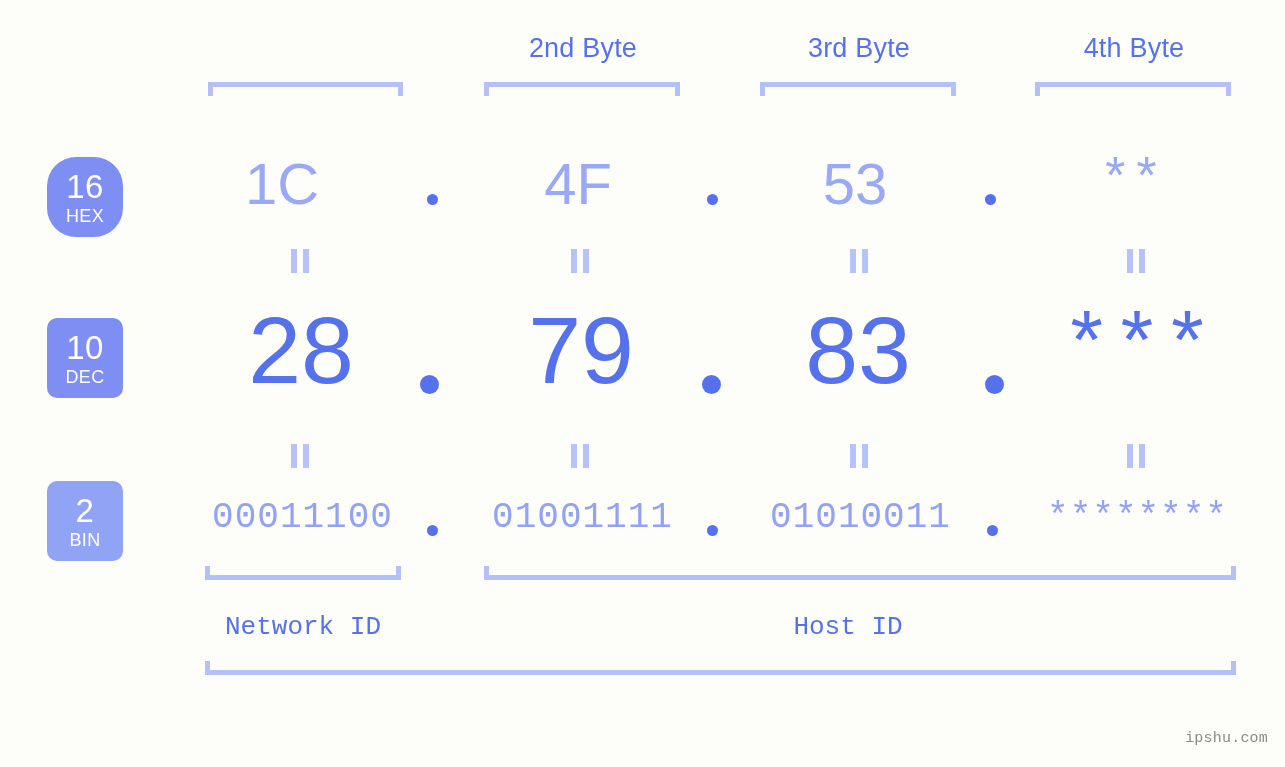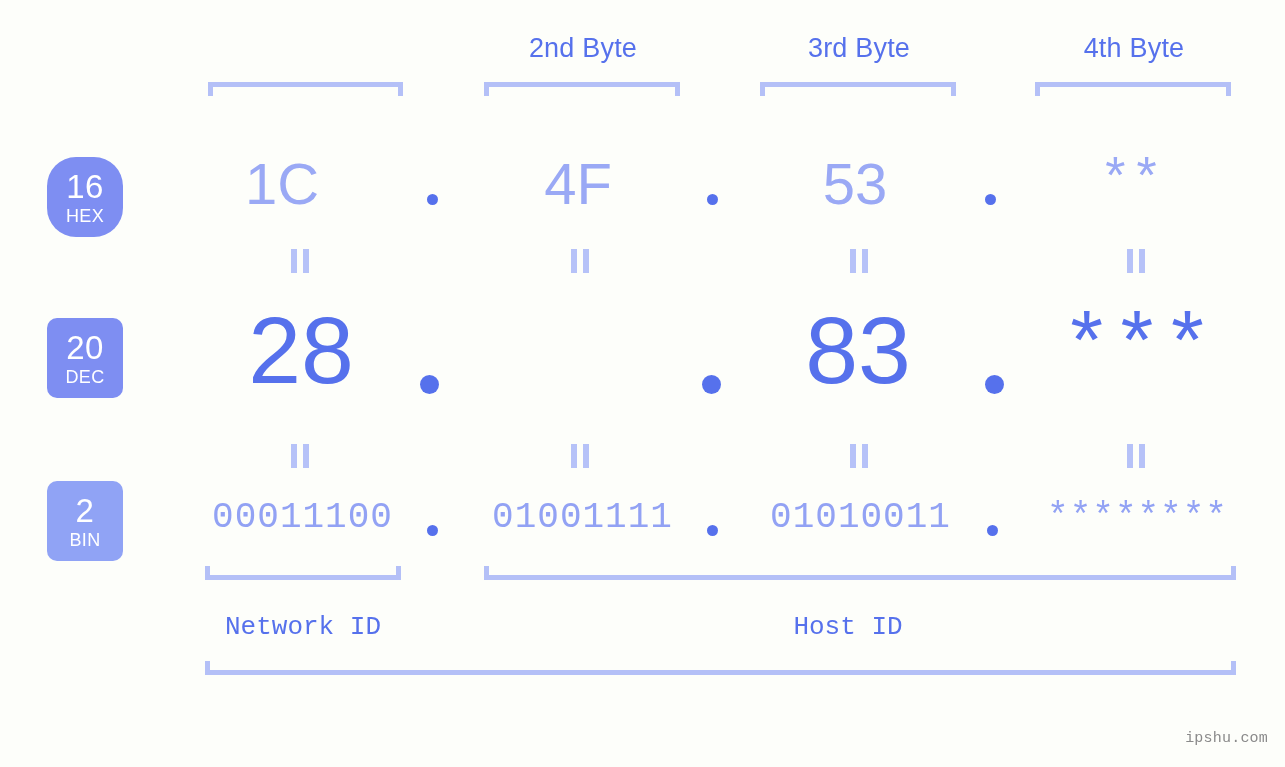--- a/index.html
+++ b/index.html
@@ -214,27 +214,28 @@
   <div class="eq" style="left:850px; top:249px;">
       <i></i>
       <i></i>
     </div>
   <div class="eq" style="left:1127px; top:249px;">
       <i></i>
       <i></i>
     </div>
 
   <div class="base-badge" style="top:318px;">
-    <span class="num">20</span>
+    <span class="num">10</span>
     <span class="lbl">DEC</span>
   </div>
 
   <div class="val dec" style="left:205px; width:192px;">28</div>
   <div class="dot decdot" style="left:420px; top:375px;"></div>
 
+  <div class="val dec" style="left:485px; width:192px;">79</div>
   <div class="dot decdot" style="left:702px; top:375px;"></div>
 
   <div class="val dec" style="left:762px; width:192px;">83</div>
   <div class="dot decdot" style="left:985px; top:375px;"></div>
 
   <div class="val dec stars" style="left:1040px; width:194px;">***</div>
 
   <div class="eq" style="left:291px; top:444px;">
       <i></i>
       <i></i>

